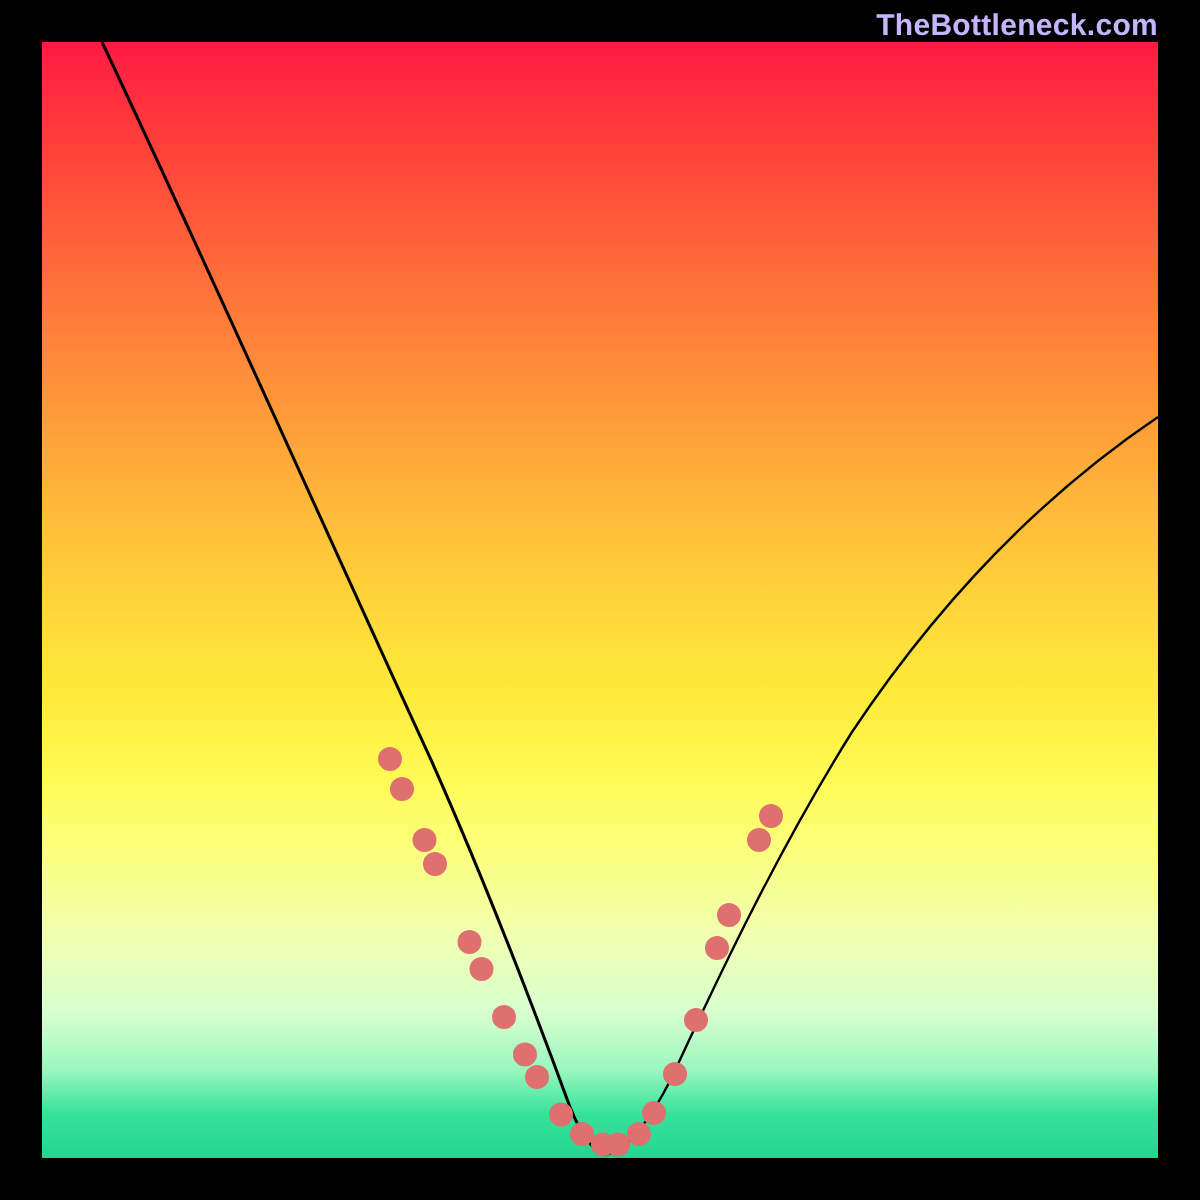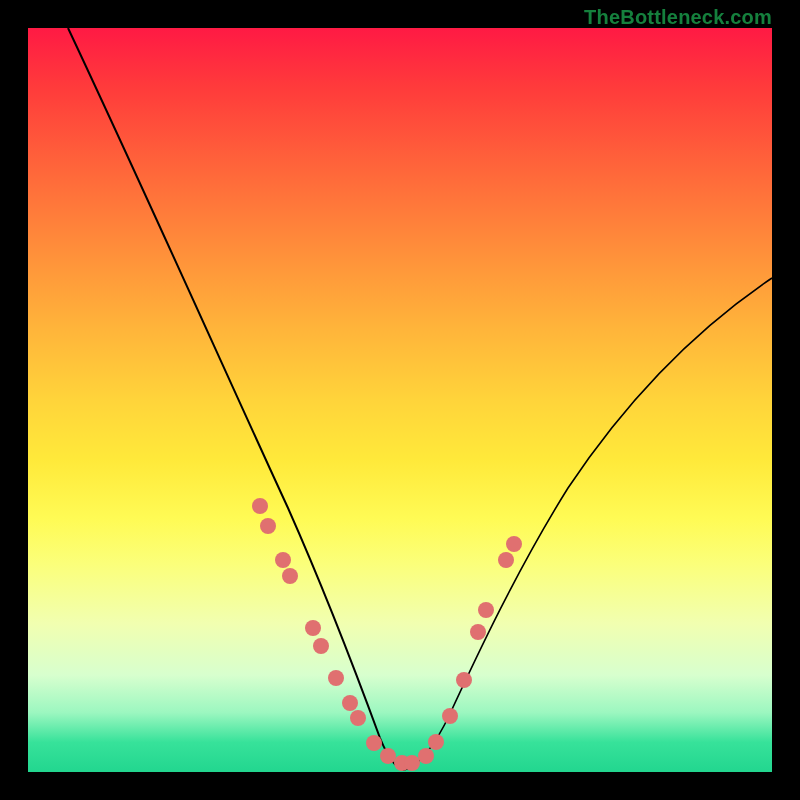--- a/index.html
+++ b/index.html
@@ -32,21 +32,21 @@
       #d7ffce 87%,
       #9cf7c0 92%,
       #37e29a 96%,
       #22d68f 100%
     );
   }
   .watermark {
     position: absolute;
     top: 6px;
     right: 28px;
-    color: #15803d;
+    color: #c4b5fd;
     font-size: 20px;
     font-weight: 600;
     letter-spacing: 0.2px;
     user-select: none;
   }
   svg.plot {
     position: absolute;
     left: 0;
     top: 0;
     width: 744px;

